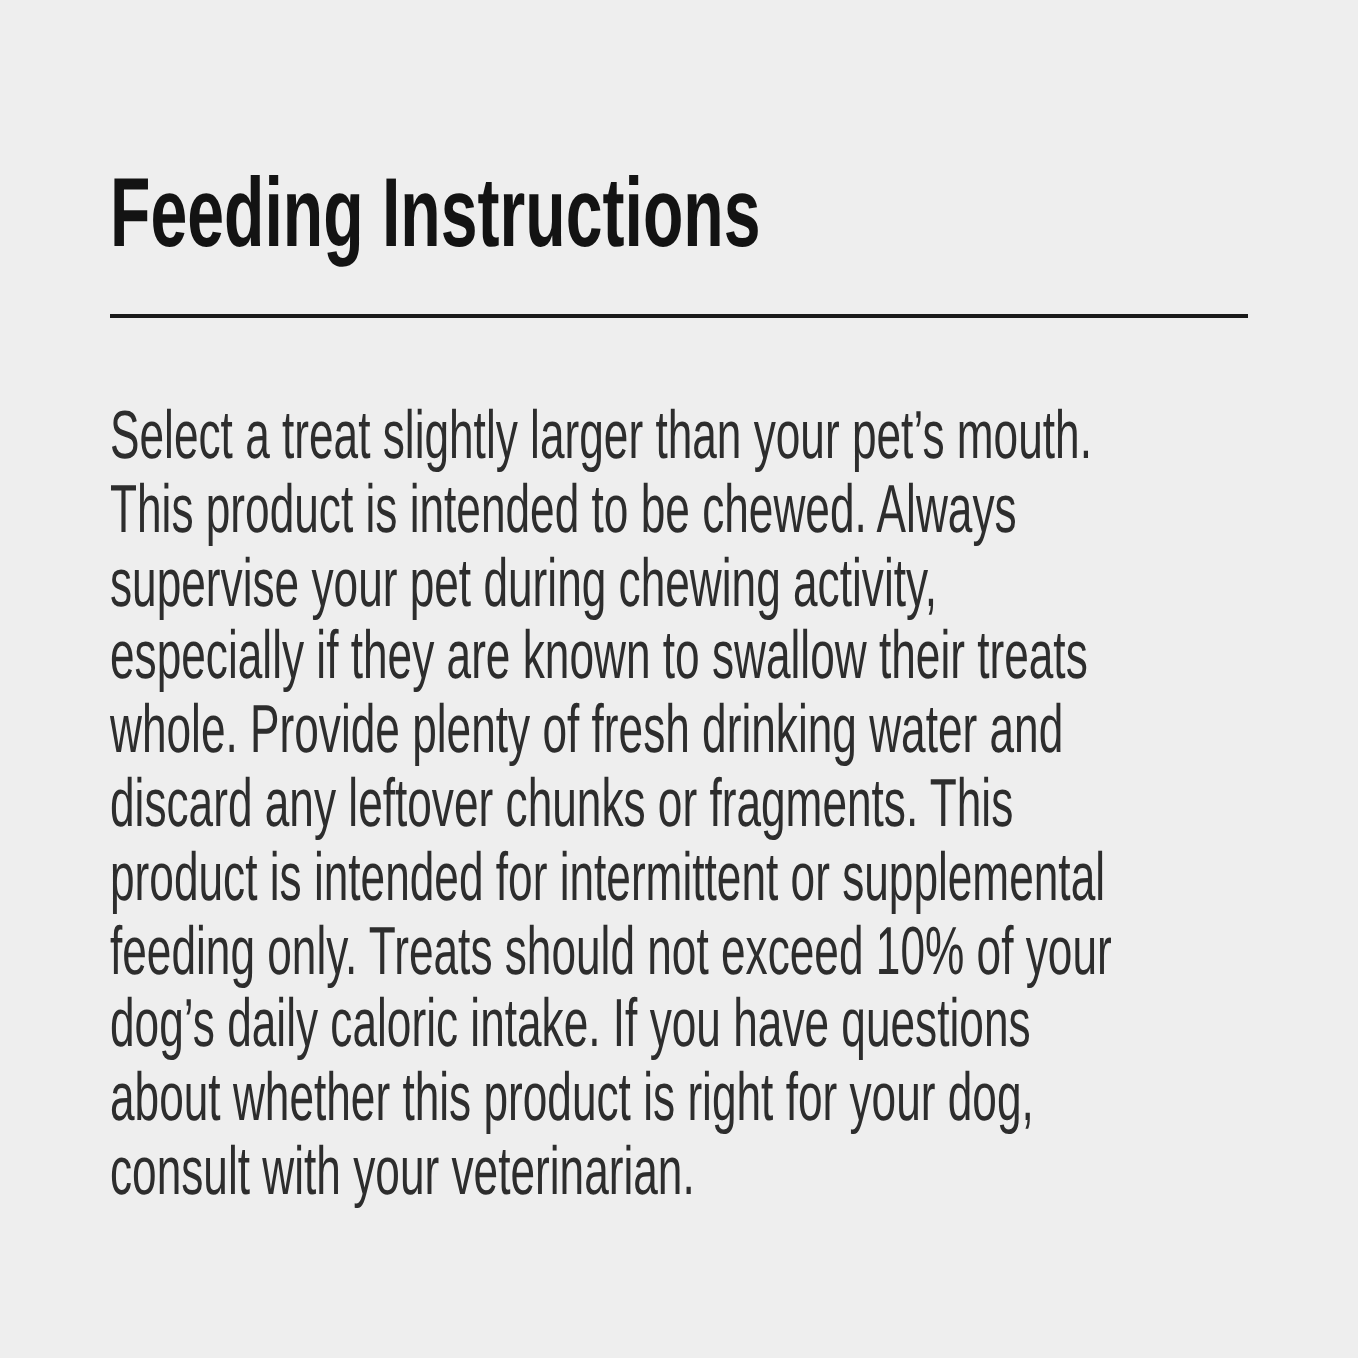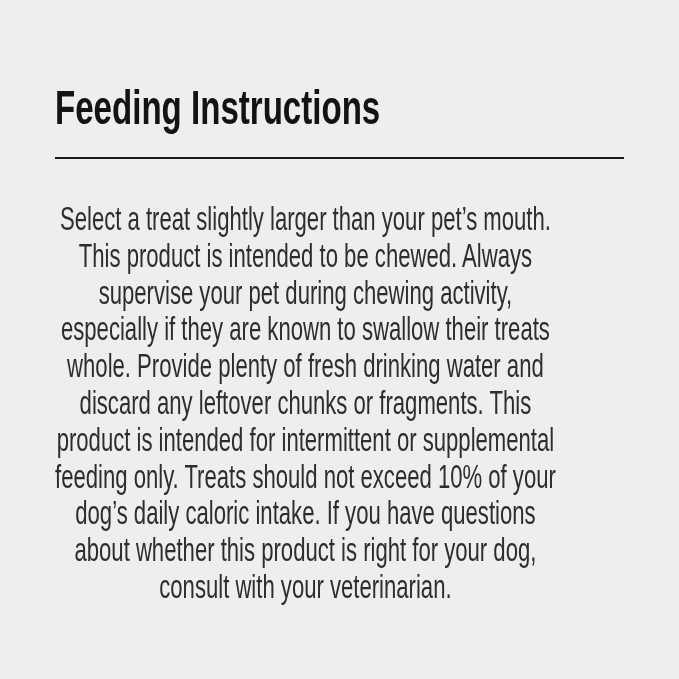--- a/index.html
+++ b/index.html
@@ -6,21 +6,20 @@
     margin: 0;
     padding: 0;
   }
   .page {
     position: relative;
     width: 679px;
     height: 679px;
     background: #eeeeee;
     overflow: hidden;
     font-family: "Liberation Sans", sans-serif;
-    text-align: center;
   }
   .heading {
     position: absolute;
     left: 55px;
     top: 82px;
     margin: 0;
     font-size: 49px;
     line-height: 50px;
     font-weight: 700;
     color: #131313;

